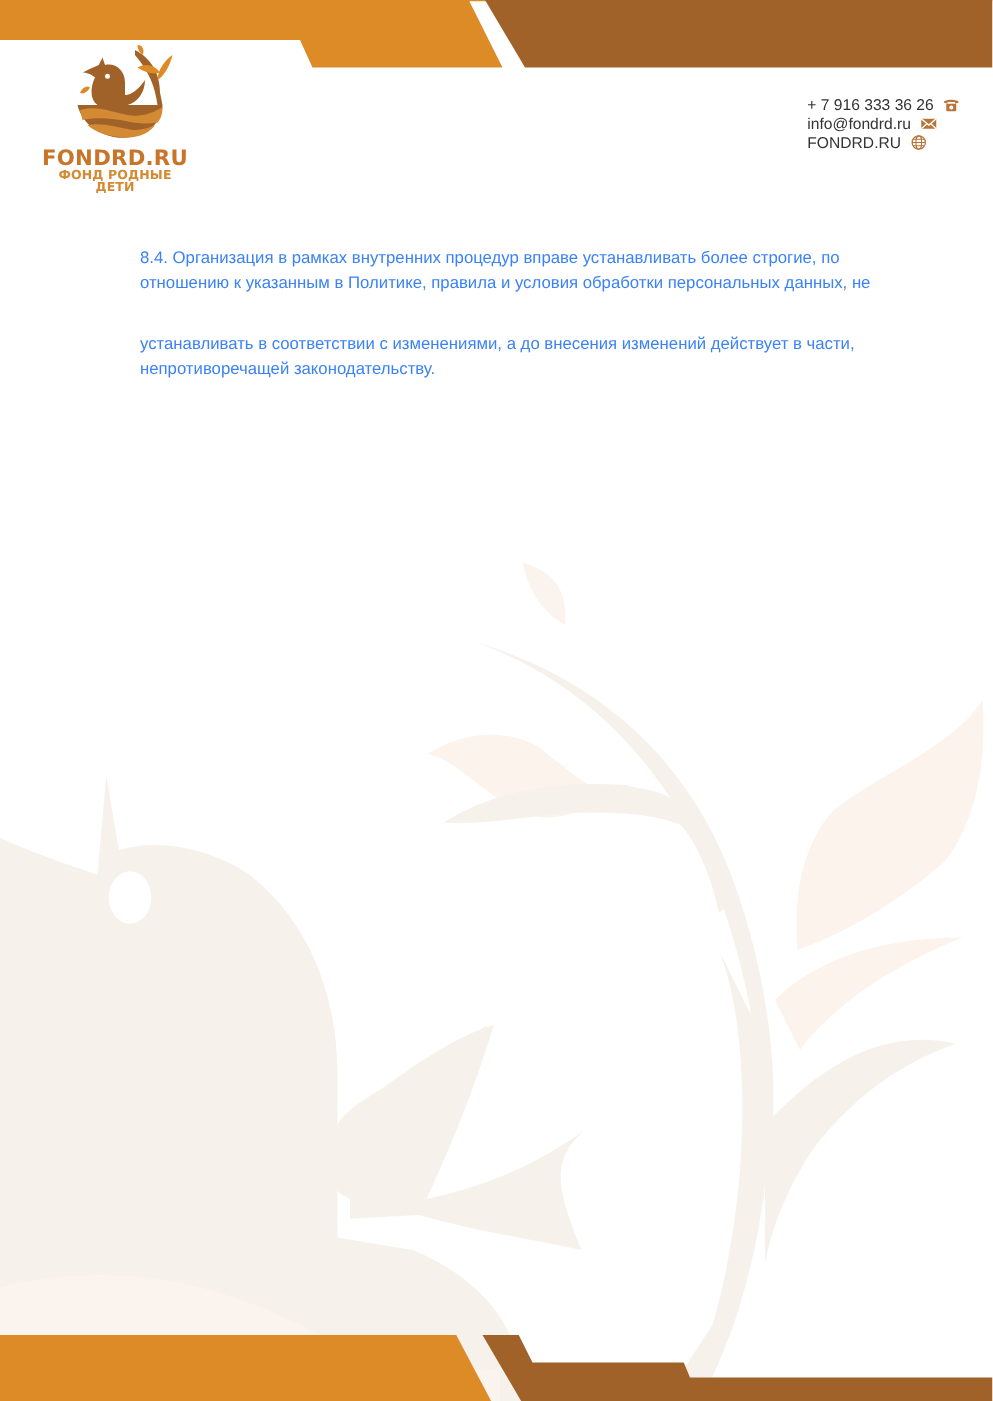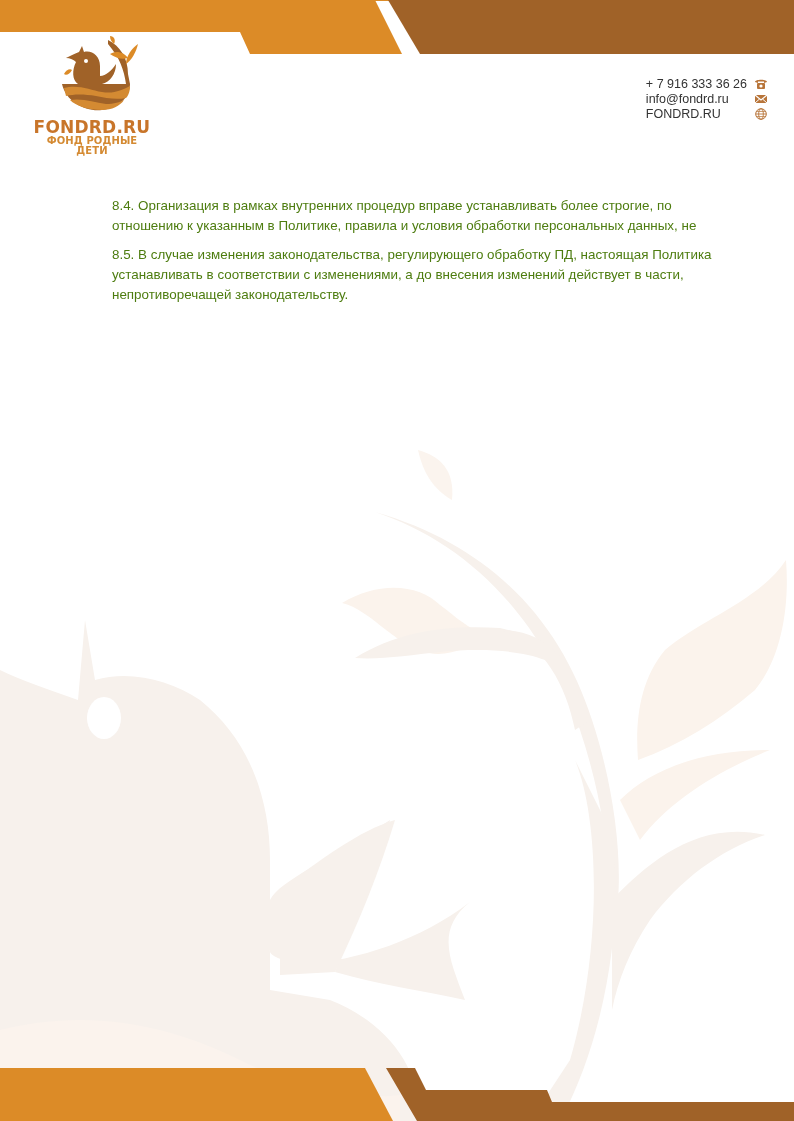--- a/index.html
+++ b/index.html
@@ -7,23 +7,23 @@
   .page { position: absolute; left: 0; top: 0; width: 794px; height: 1121px; }
   .bg-art { position: absolute; left: 0; top: 0; width: 794px; height: 1121px; z-index: 0; }
   .header-band, .footer-band { position: absolute; left: 0; width: 794px; z-index: 1; }
   .header-band { top: 0; height: 60px; }
   .footer-band { bottom: 0; height: 60px; }
   .logo { position: absolute; left: 32px; top: 30px; width: 120px; z-index: 2; text-align: center; }
   .logo svg { display: block; margin: 0 auto; }
   .logo-title { font-family: "DejaVu Sans", sans-serif; font-weight: bold; font-size: 17px; color: #c8752a; letter-spacing: 0.2px; margin-top: 4px; line-height: 18px; }
   .logo-sub { font-family: "DejaVu Sans", sans-serif; font-weight: bold; font-size: 10px; color: #d48a32; letter-spacing: 0.1px; line-height: 10px; }
   .contacts { position: absolute; right: 26px; top: 76px; z-index: 2; text-align: right; }
-  .contact-row { display: flex; justify-content: space-between; align-items: center; height: 15px; font-family: "Liberation Sans", sans-serif; font-size: 12.5px; color: #333333; }
+  .contact-row { display: flex; justify-content: flex-start; align-items: center; height: 15px; font-family: "Liberation Sans", sans-serif; font-size: 12.5px; color: #333333; }
   .contact-row .ico { width: 14px; height: 12px; margin-left: 7px; display: inline-block; }
-  .content { position: absolute; left: 112px; top: 196px; width: 600px; z-index: 2; font-family: "Liberation Sans", sans-serif; font-size: 13.4px; line-height: 20px; color: #4d7c0f; }
+  .content { position: absolute; left: 112px; top: 196px; width: 600px; z-index: 2; font-family: "Liberation Sans", sans-serif; font-size: 13.4px; line-height: 20px; color: #3b82f6; }
   .content p { margin: 0 0 9px 0; }
 </style>
 </head>
 <body>
 
 <div class="page">
 
   <svg class="bg-art" viewBox="0 0 794 1121" xmlns="http://www.w3.org/2000/svg">
     <g fill="#f7f1ec">
 
@@ -107,21 +107,21 @@
       </svg>
     </div>
   </div>
 
   <div class="content">
     <p>
       <span>8.4. Организация в рамках внутренних процедур вправе устанавливать более строгие, по</span><br>
       <span>отношению к указанным в Политике, правила и условия обработки персональных данных, не</span><br>
     </p>
     <p>
-      <span>8.5. В случае изменения законодательства, регулирующего обработку ПД, настоящая Политика</span><br>
+      <br>
       <span>устанавливать в соответствии с изменениями, а до внесения изменений действует в части,</span><br>
       <span>непротиворечащей законодательству.</span>
     </p>
   </div>
 
   <svg class="footer-band" viewBox="0 0 794 60" xmlns="http://www.w3.org/2000/svg">
     <polygon points="0,7 365,7 393,60 0,60" fill="#dc8b27"></polygon>
     <polygon points="386,7 415,7 426,29 547,29 552,41 794,41 794,60 417,60" fill="#a06228"></polygon>
   </svg>
 

